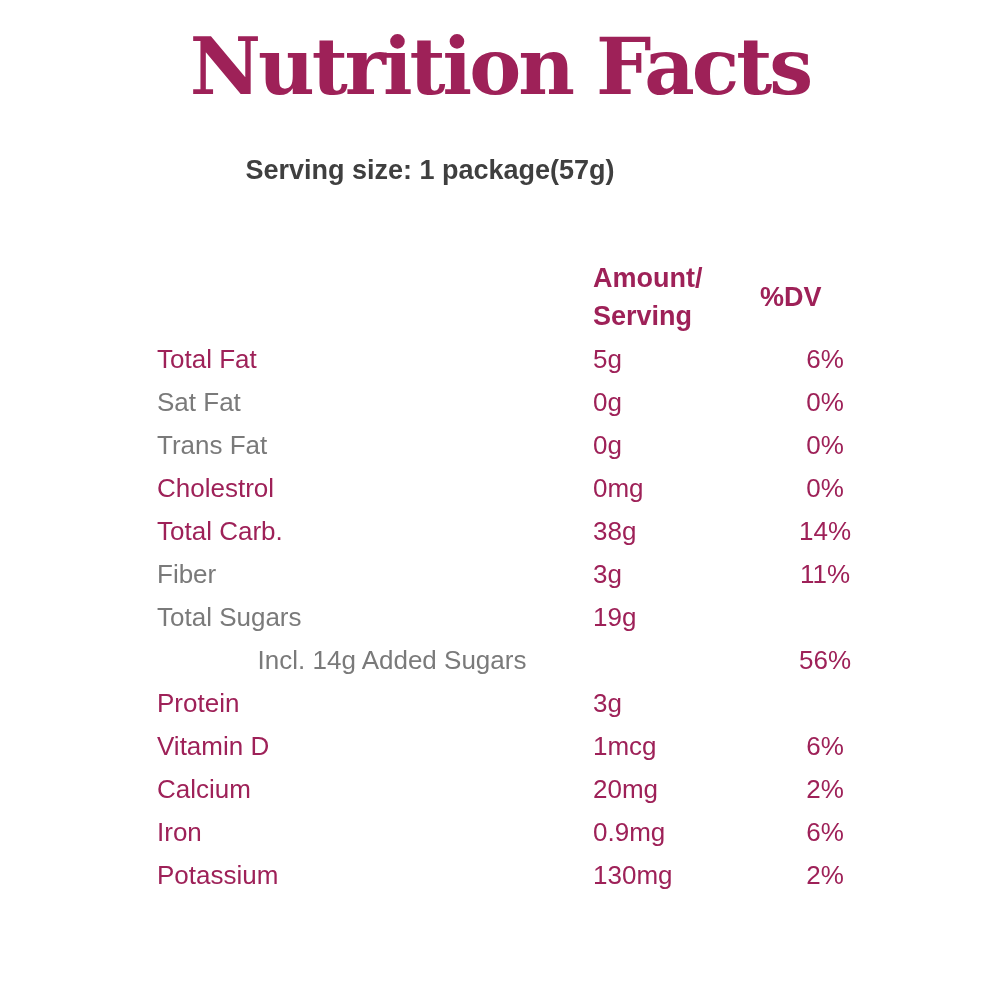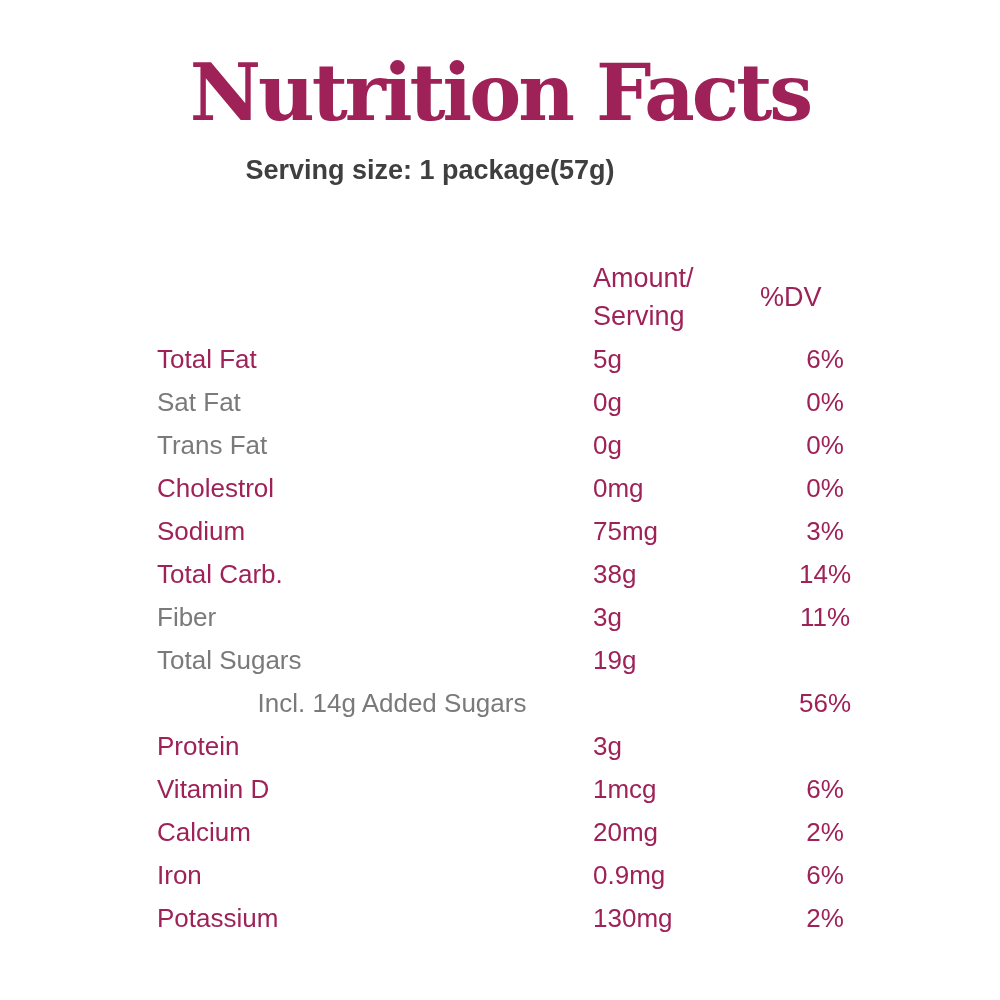--- a/index.html
+++ b/index.html
@@ -13,41 +13,40 @@
 
   .title{
     position:absolute;top:22px;left:0;width:1000px;
     text-align:center;
     font-family:"DejaVu Serif","Liberation Serif",serif;
     font-weight:bold;
     font-size:78px;
     letter-spacing:-3px;
     color:var(--accent);
     line-height:1.15;
-    margin-top:26px;
   }
 
   .subtitle{
     position:absolute;top:148px;left:0;width:860px;
     text-align:center;
     color:var(--dark);
     font-weight:bold;
     font-size:27px;
     line-height:44px;
   }
 
   .table{
     position:absolute;top:256px;left:157px;width:733px;
   }
   .grid-row{
     display:grid;
     grid-template-columns:436px 167px 130px;
     align-items:center;
   }
-  .header-row{height:82px;color:var(--accent);font-weight:normal;font-size:27px;}
+  .header-row{height:82px;color:var(--accent);font-weight:bold;font-size:27px;}
   .header-amount{line-height:38px;}
   .header-dv{text-align:left;}
 
   .body-row{height:43px;font-size:26px;color:var(--muted);}
   .body-row .cell-label{white-space:nowrap;}
   .body-row.emphasis .cell-label{color:var(--accent);font-weight:normal;}
   .body-row.indent .cell-label{padding-left:34px;text-align:center;}
   .cell-amount{color:var(--accent);}
   .cell-dv{color:var(--accent);text-align:center;}
 </style>
@@ -87,25 +86,20 @@
     <div class="cell-amount">0g</div>
     <div class="cell-dv">0%</div>
   </div>
 
   <div class="grid-row body-row emphasis">
     <div class="cell-label">Cholestrol</div>
     <div class="cell-amount">0mg</div>
     <div class="cell-dv">0%</div>
   </div>
 
-  <div class="grid-row body-row emphasis">
-    <div class="cell-label">Sodium</div>
-    <div class="cell-amount">75mg</div>
-    <div class="cell-dv">3%</div>
-  </div>
 
   <div class="grid-row body-row emphasis">
     <div class="cell-label">Total Carb.</div>
     <div class="cell-amount">38g</div>
     <div class="cell-dv">14%</div>
   </div>
 
   <div class="grid-row body-row">
     <div class="cell-label">Fiber</div>
     <div class="cell-amount">3g</div>

